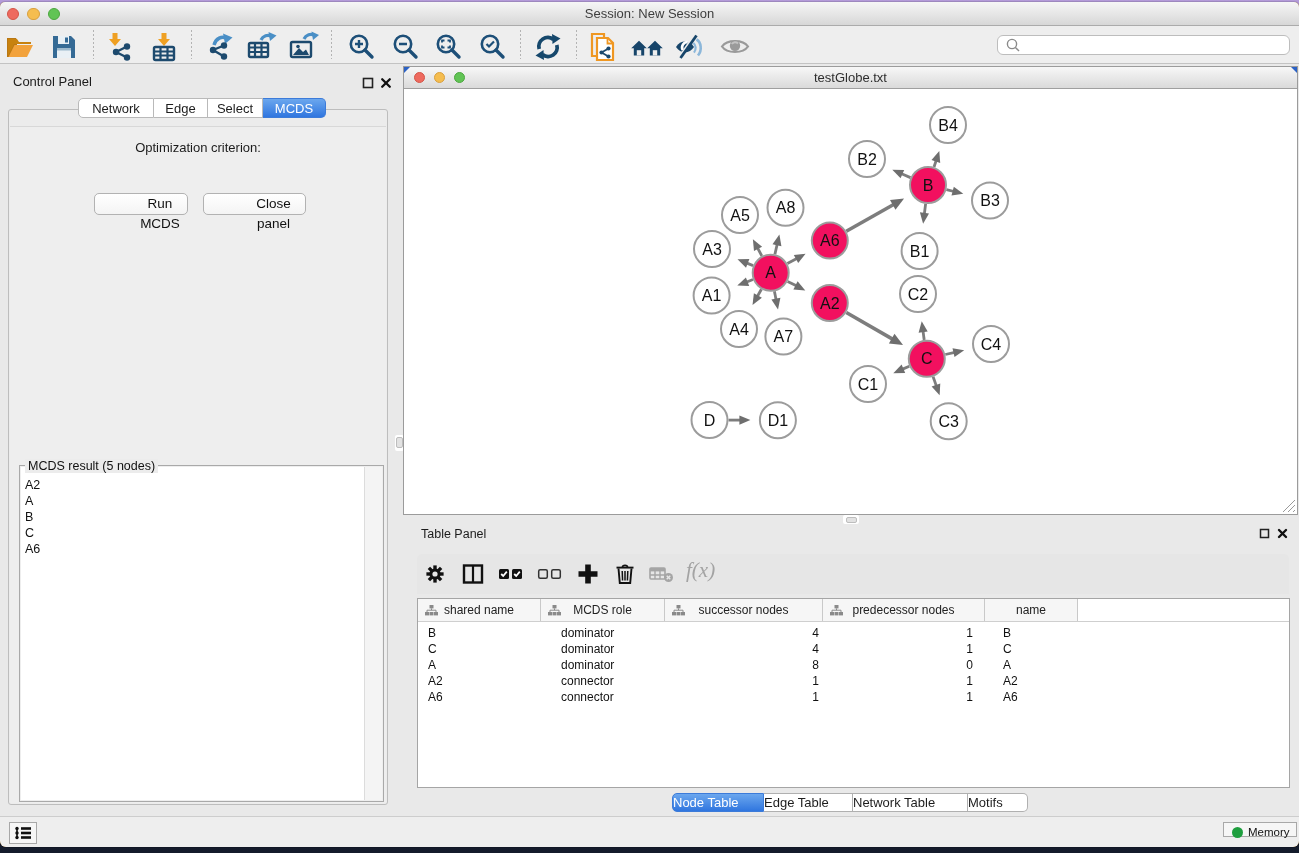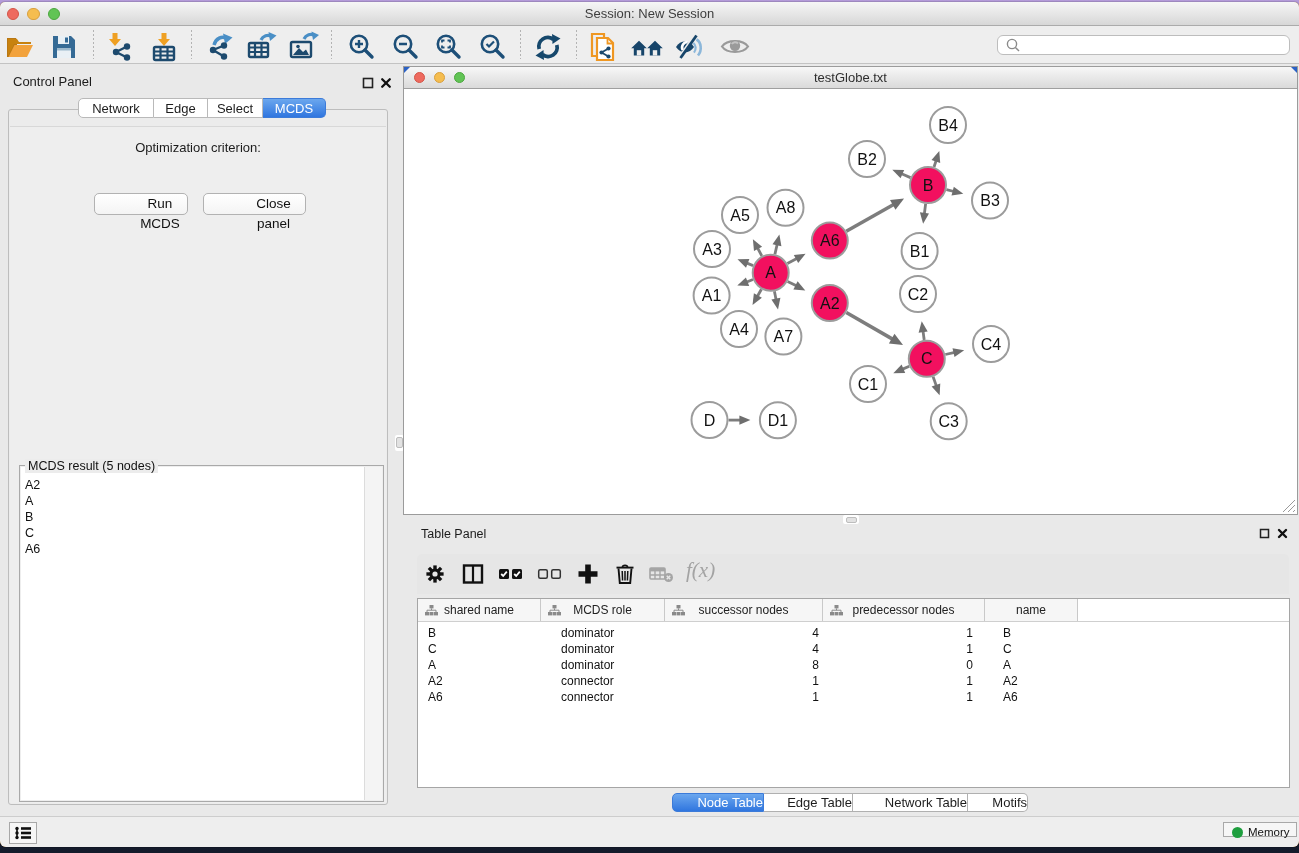--- a/index.html
+++ b/index.html
@@ -36,21 +36,21 @@
 #fs-scroll{position:absolute;right:0px;top:0px;width:17px;bottom:0;background:#f4f4f4;border-left:1px solid #dcdcdc;}
 .li{position:absolute;left:4px;font-size:12.5px;color:#111;}
 
 #netwin{position:absolute;left:403px;top:2px;width:895px;height:449px;background:#fff;border:1px solid #9b9b9b;box-sizing:border-box;}
 #nw-titlebar{position:absolute;left:0;top:0;right:0;height:21px;background:linear-gradient(180deg,#f7f7f7,#dadada);border-bottom:1px solid #9f9f9f;}
 #nw-titlebar .title{position:absolute;left:0;right:0;top:3px;text-align:center;font-size:13px;color:#2e2e2e;}
 #netcontent{position:absolute;left:0px;top:22px;right:0px;bottom:0px;background:#fff;padding-left:25px;}
 .th{position:absolute;top:0;height:22px;border-right:1px solid #c9c9c9;box-sizing:border-box;background:#f6f6f6;}
 .th .lbl{position:absolute;top:4px;left:0;right:0;text-align:center;font-size:12px;color:#222;}
 .td{position:absolute;font-size:12px;color:#111;height:16px;line-height:16px;}
-.btab{position:absolute;top:273px;height:19px;background:#fff;border:1px solid #b0b0b0;border-left:none;box-sizing:border-box;font-size:13px;color:#1d1d1d;text-align:right;line-height:18px;}
+.btab{position:absolute;top:273px;height:19px;background:#fff;border:1px solid #b0b0b0;border-left:none;box-sizing:border-box;font-size:13px;color:#1d1d1d;text-align:left;line-height:18px;}
 .btab.first{border-left:1px solid #b0b0b0;border-radius:5px 0 0 5px;}
 .btab.last{border-radius:0 5px 5px 0;}
 .btab.blue{background:linear-gradient(180deg,#6ba7ee,#3076df);color:#fff;border-color:#3c7bd9;}
 #memorybtn{position:absolute;right:2px;top:5px;width:74px;height:15px;background:#f6f6f6;border:1px solid #a8a8a8;box-sizing:border-box;}
 #listbtn{position:absolute;left:9px;top:5px;width:28px;height:22px;background:#f6f6f6;border:1px solid #a8a8a8;box-sizing:border-box;}
 text{font-family:"Liberation Sans",sans-serif;}
 </style>
 </head>
 <body>
 <div id="app">

